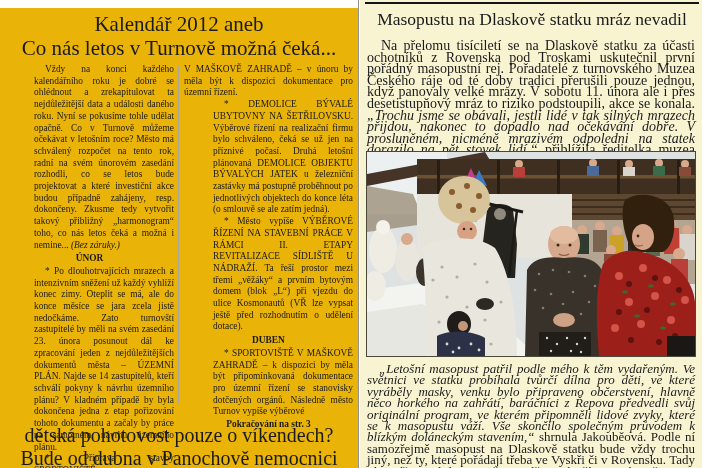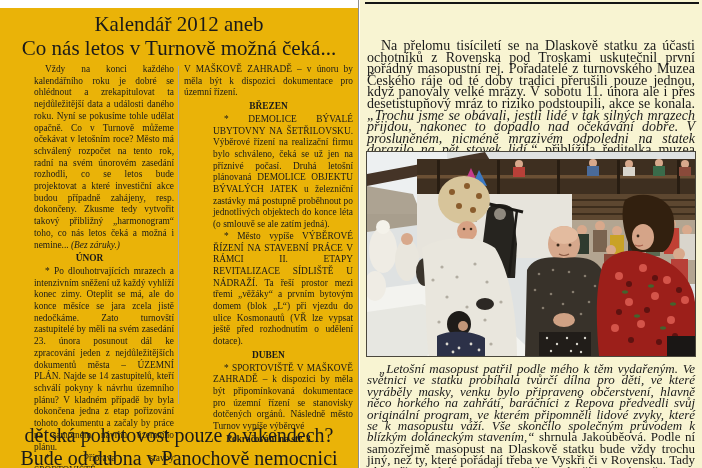--- a/index.html
+++ b/index.html
@@ -56,38 +56,38 @@
     <div class="cols">
       <div class="col">
           <p class="body"><span>Vždy na konci každého kalendářního roku je dobré se ohlédnout a zrekapitulovat ta nejdůležitější data a události daného roku. Nyní se pokusíme tohle udělat opačně. Co v Turnově můžeme očekávat v letošním roce? Město má schválený rozpočet na tento rok, radní na svém únorovém zasedání rozhodli, co se letos bude projektovat a které investiční akce budou případně zahájeny, resp. dokončeny. Zkusme tedy vytvořit takový přibližný „harmonogram“ toho, co nás letos čeká a možná i nemine... </span><span class="it">(Bez záruky.)</span></p>
           <p class="month"><span class="bd">ÚNOR</span></p>
           <p class="body"><span>* Po dlouhotrvajících mrazech a intenzivním sněžení už každý vyhlíží konec zimy. Oteplit se má, ale do konce měsíce se jara zcela jistě nedočkáme. Zato turnovští zastupitelé by měli na svém zasedání 23. února posunout dál ke zpracování jeden z nejdůležitějších dokumentů města – ÚZEMNÍ PLÁN. Najde se 14 zastupitelů, kteří schválí pokyny k návrhu územního plánu? V kladném případě by byla dokončena jedna z etap pořizování tohoto dokumentu a začaly by práce na samotném návrhu územního plánu.</span></p>
           <p class="body"><span>* Příprava stavby SPORTOVIŠTĚ</span></p>
         </div>
       <div class="col-divider"></div>
       <div class="col">
           <p class="body-flush"><span>V MAŠKOVĚ ZAHRADĚ – v únoru by měla být k dispozici dokumentace pro územní řízení.</span></p>
-          <p class="month"><span class="bd">BŘEZEN</span></p>
           <p class="body"><span>* DEMOLICE BÝVALÉ UBYTOVNY NA ŠETŘILOVSKU. Výběrové řízení na realizační firmu bylo schváleno, čeká se už jen na příznivé počasí. Druhá letošní plánovaná DEMOLICE OBJEKTU BÝVALÝCH JATEK u železniční zastávky má postupně proběhnout po jednotlivých objektech do konce léta (o smlouvě se ale zatím jedná).</span></p>
           <p class="body"><span>* Město vypíše VÝBĚROVÉ ŘÍZENÍ NA STAVEBNÍ PRÁCE V RÁMCI II. ETAPY REVITALIZACE SÍDLIŠTĚ U NÁDRAŽÍ. Ta řeší prostor mezi třemi „věžáky“ a prvním bytovým domem (blok „L“) při vjezdu do ulice Kosmonautů (VŘ lze vypsat ještě před rozhodnutím o udělení dotace).</span></p>
           <p class="month"><span class="bd">DUBEN</span></p>
           <p class="body"><span>* SPORTOVIŠTĚ V MAŠKOVĚ ZAHRADĚ – k dispozici by měla být připomínkovaná dokumentace pro územní řízení se stanovisky dotčených orgánů. Následně město Turnov vypíše výběrové</span></p>
           <p class="continuation"><span class="bd">Pokračování na str. 3</span></p>
         </div>
     </div>
     <h2 class="bottom-headline">
       <span style="display:block">dětská pohotovost pouze o víkendech?</span>
       <span style="display:block">Bude od dubna v Panochově nemocnici</span>
     </h2>
   </section>
 
   <div class="main-divider"></div>
 
   <section class="right">
     <div class="top-rule"></div>
+    <h2 class="r-title">Masopustu na Dlaskově statku mráz nevadil</h2>
     <p class="r-body"><span>Na přelomu tisíciletí se na Dlaskově statku za účasti ochotníků z Rovenska pod Troskami uskutečnil první pořádný masopustní rej. Pořadatelé z turnovského Muzea Českého ráje od té doby tradici přerušili pouze jednou, když panovaly velké mrazy. V sobotu 11. února ale i přes desetistupňový mráz to riziko podstoupili, akce se konala. </span><span class="it">„Trochu jsme se obávali, jestli lidé v tak silných mrazech přijdou, nakonec to dopadlo nad očekávání dobře. V prosluněném, nicméně mrazivém odpoledni na statek dorazilo na pět stovek lidí,“</span><span> přiblížila ředitelka muzea Vladimíra Jakouběová. Hlavní část programu tentokrát připravil spolek Obce baráčníků z Řepova, doplněný masopustním šramlem – Messrovankou Jardy Kotka.</span></p>
 
     <figure class="photo">
       <svg viewBox="0 0 328 204" preserveAspectRatio="none">
 
         <rect x="0" y="0" width="328" height="204" fill="#dfe2e2"></rect>
         <rect x="0" y="0" width="80" height="62" fill="#edf0f1"></rect>
 
         <polygon points="0,22 118,0 124,10 0,34" fill="#453427"></polygon>
         <polygon points="0,34 46,42 58,72 0,80" fill="#8a7a60" opacity="0.65"></polygon>

